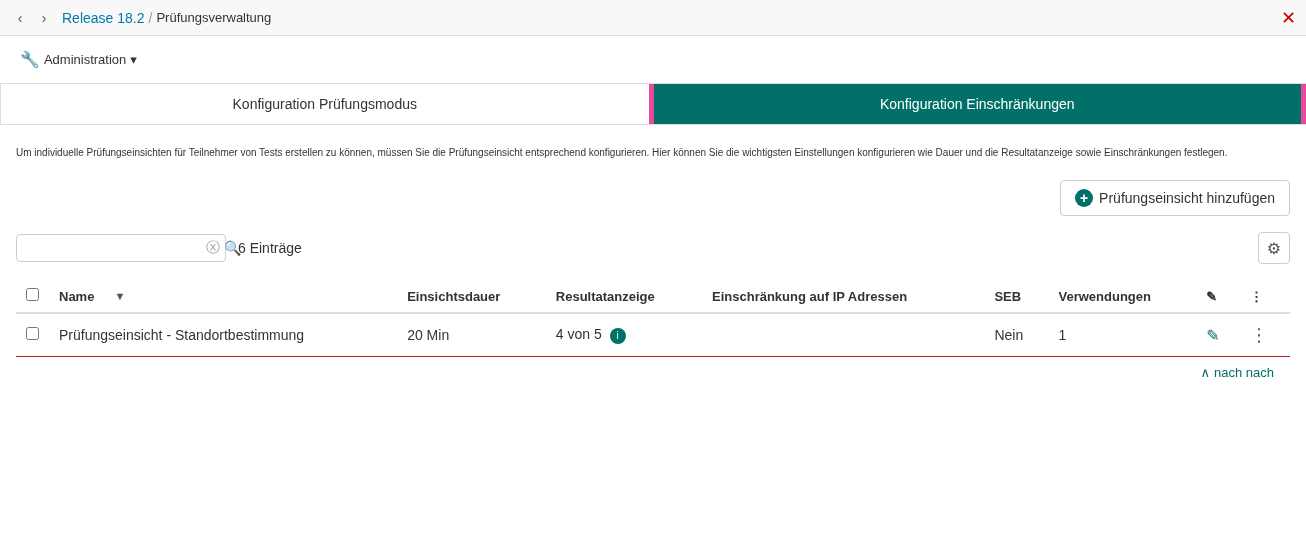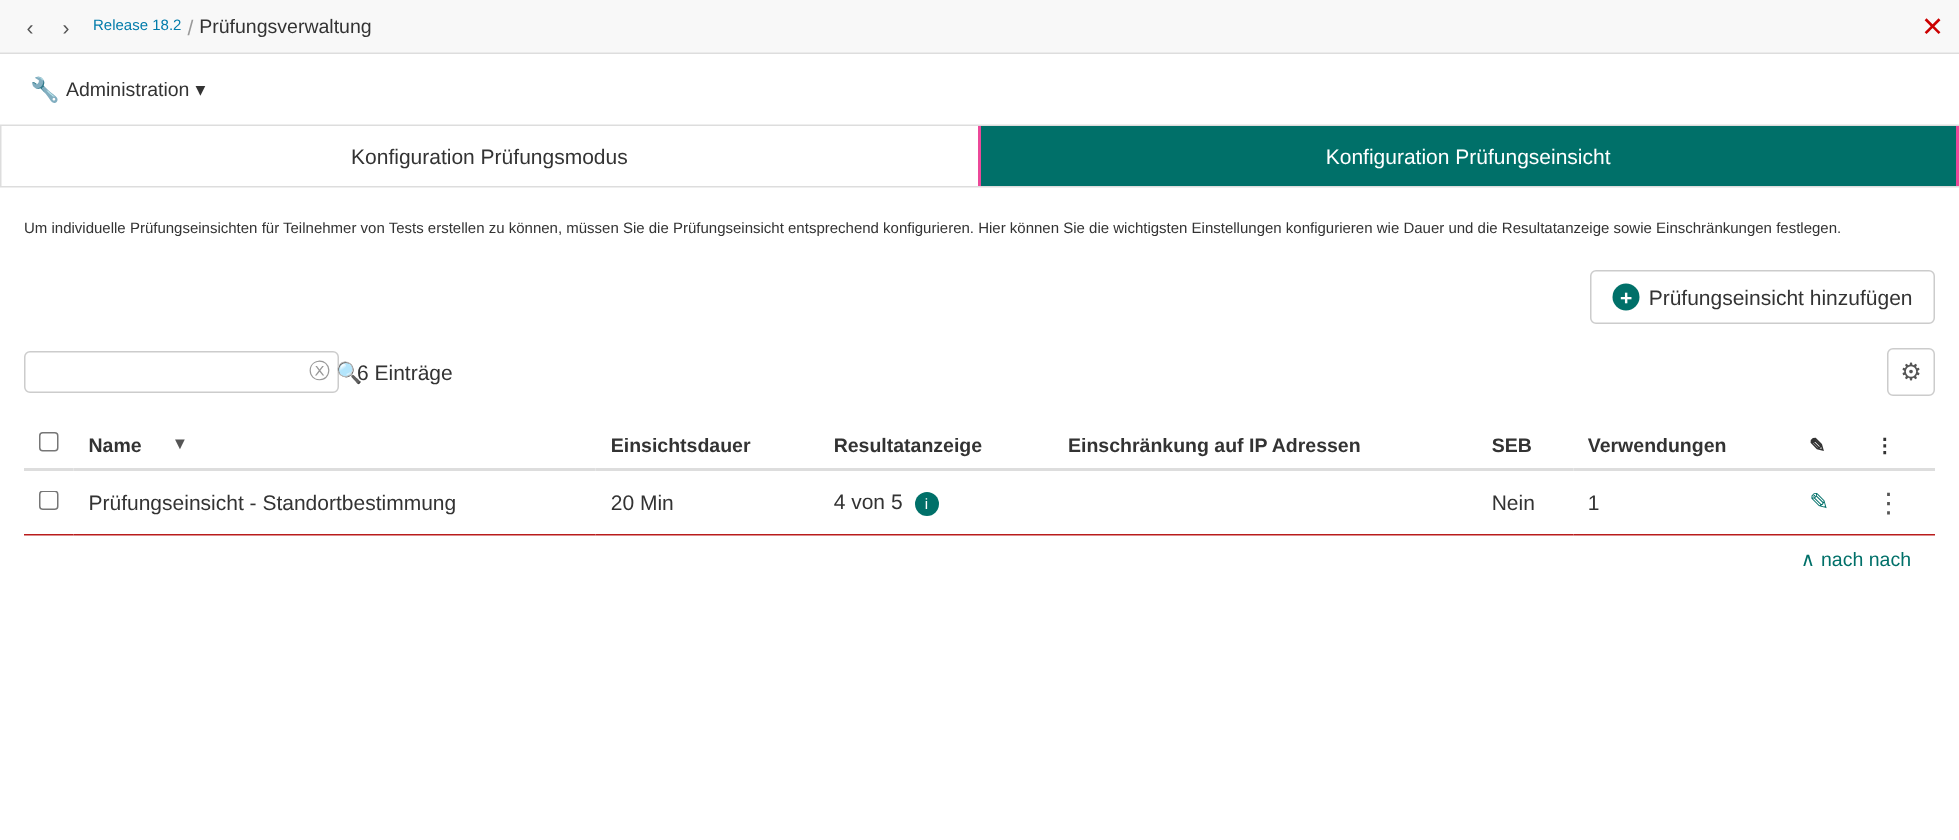--- a/index.html
+++ b/index.html
@@ -9,21 +9,21 @@
     .breadcrumb-bar {
       display: flex; align-items: center; padding: 4px 10px; background: #f8f8f8;
       border-bottom: 1px solid #ddd; height: 36px; position: relative;
     }
     .breadcrumb-bar .nav-arrows { display: flex; gap: 4px; margin-right: 8px; }
     .nav-arrow {
       width: 20px; height: 20px; display: flex; align-items: center; justify-content: center;
       cursor: pointer; color: #555; font-size: 14px;
     }
     .breadcrumb-sep { color: #999; margin: 0 4px; }
-    .breadcrumb-link { color: #007baa; text-decoration: none; font-size: 10px; }
+    .breadcrumb-link { color: #007baa; text-decoration: none; font-size: 14px; }
     .breadcrumb-current { color: #333; font-size: 13px; }
     .close-btn {
       position: absolute; right: 10px; top: 50%; transform: translateY(-50%);
       color: #cc0000; cursor: pointer; font-size: 18px; line-height: 1;
     }
 
     
     .admin-toolbar {
       display: flex; align-items: center; padding: 6px 12px; background: #fff;
       border-bottom: 1px solid #ddd; height: 48px;
@@ -34,21 +34,21 @@
     }
     .wrench-icon { font-size: 16px; }
 
     
     .tab-bar {
       display: flex; border-bottom: 1px solid #ddd;
     }
     .tab {
       flex: 1; padding: 12px 20px; text-align: center; cursor: pointer;
       font-size: 14px; border: none; background: #fff; color: #333;
-      border-right: 2px solid #ec4899;
+      border-right: 5px solid #ec4899;
     }
     .tab.active {
       background: #007069; color: #fff; font-weight: 500;
     }
     .tab:first-child { border-left: 1px solid #ddd; }
 
     
     .main-content { padding: 20px 16px; }
 
     .description-text {
@@ -140,21 +140,21 @@
 <div class="admin-toolbar">
   <button class="admin-btn">
     <span class="wrench-icon">🔧</span>
     <span>Administration</span>
     <span>▾</span>
   </button>
 </div>
 
 <div class="tab-bar">
   <button class="tab">Konfiguration Prüfungsmodus</button>
-  <button class="tab active">Konfiguration Prüfungseinsicht</button>
+  <button class="tab active">Konfiguration Einschränkungen</button>
 </div>
 
 <div class="main-content">
 
   <p class="description-text">Um individuelle Prüfungseinsichten für Teilnehmer von Tests erstellen zu können, müssen Sie die Prüfungseinsicht entsprechend konfigurieren. Hier können Sie die wichtigsten Einstellungen konfigurieren wie Dauer und die Resultatanzeige sowie Einschränkungen festlegen.</p>
 
   <div class="add-btn-row">
     <button class="add-btn">
       <span class="plus-circle">+</span>
       <span>Prüfungseinsicht hinzufügen</span>

